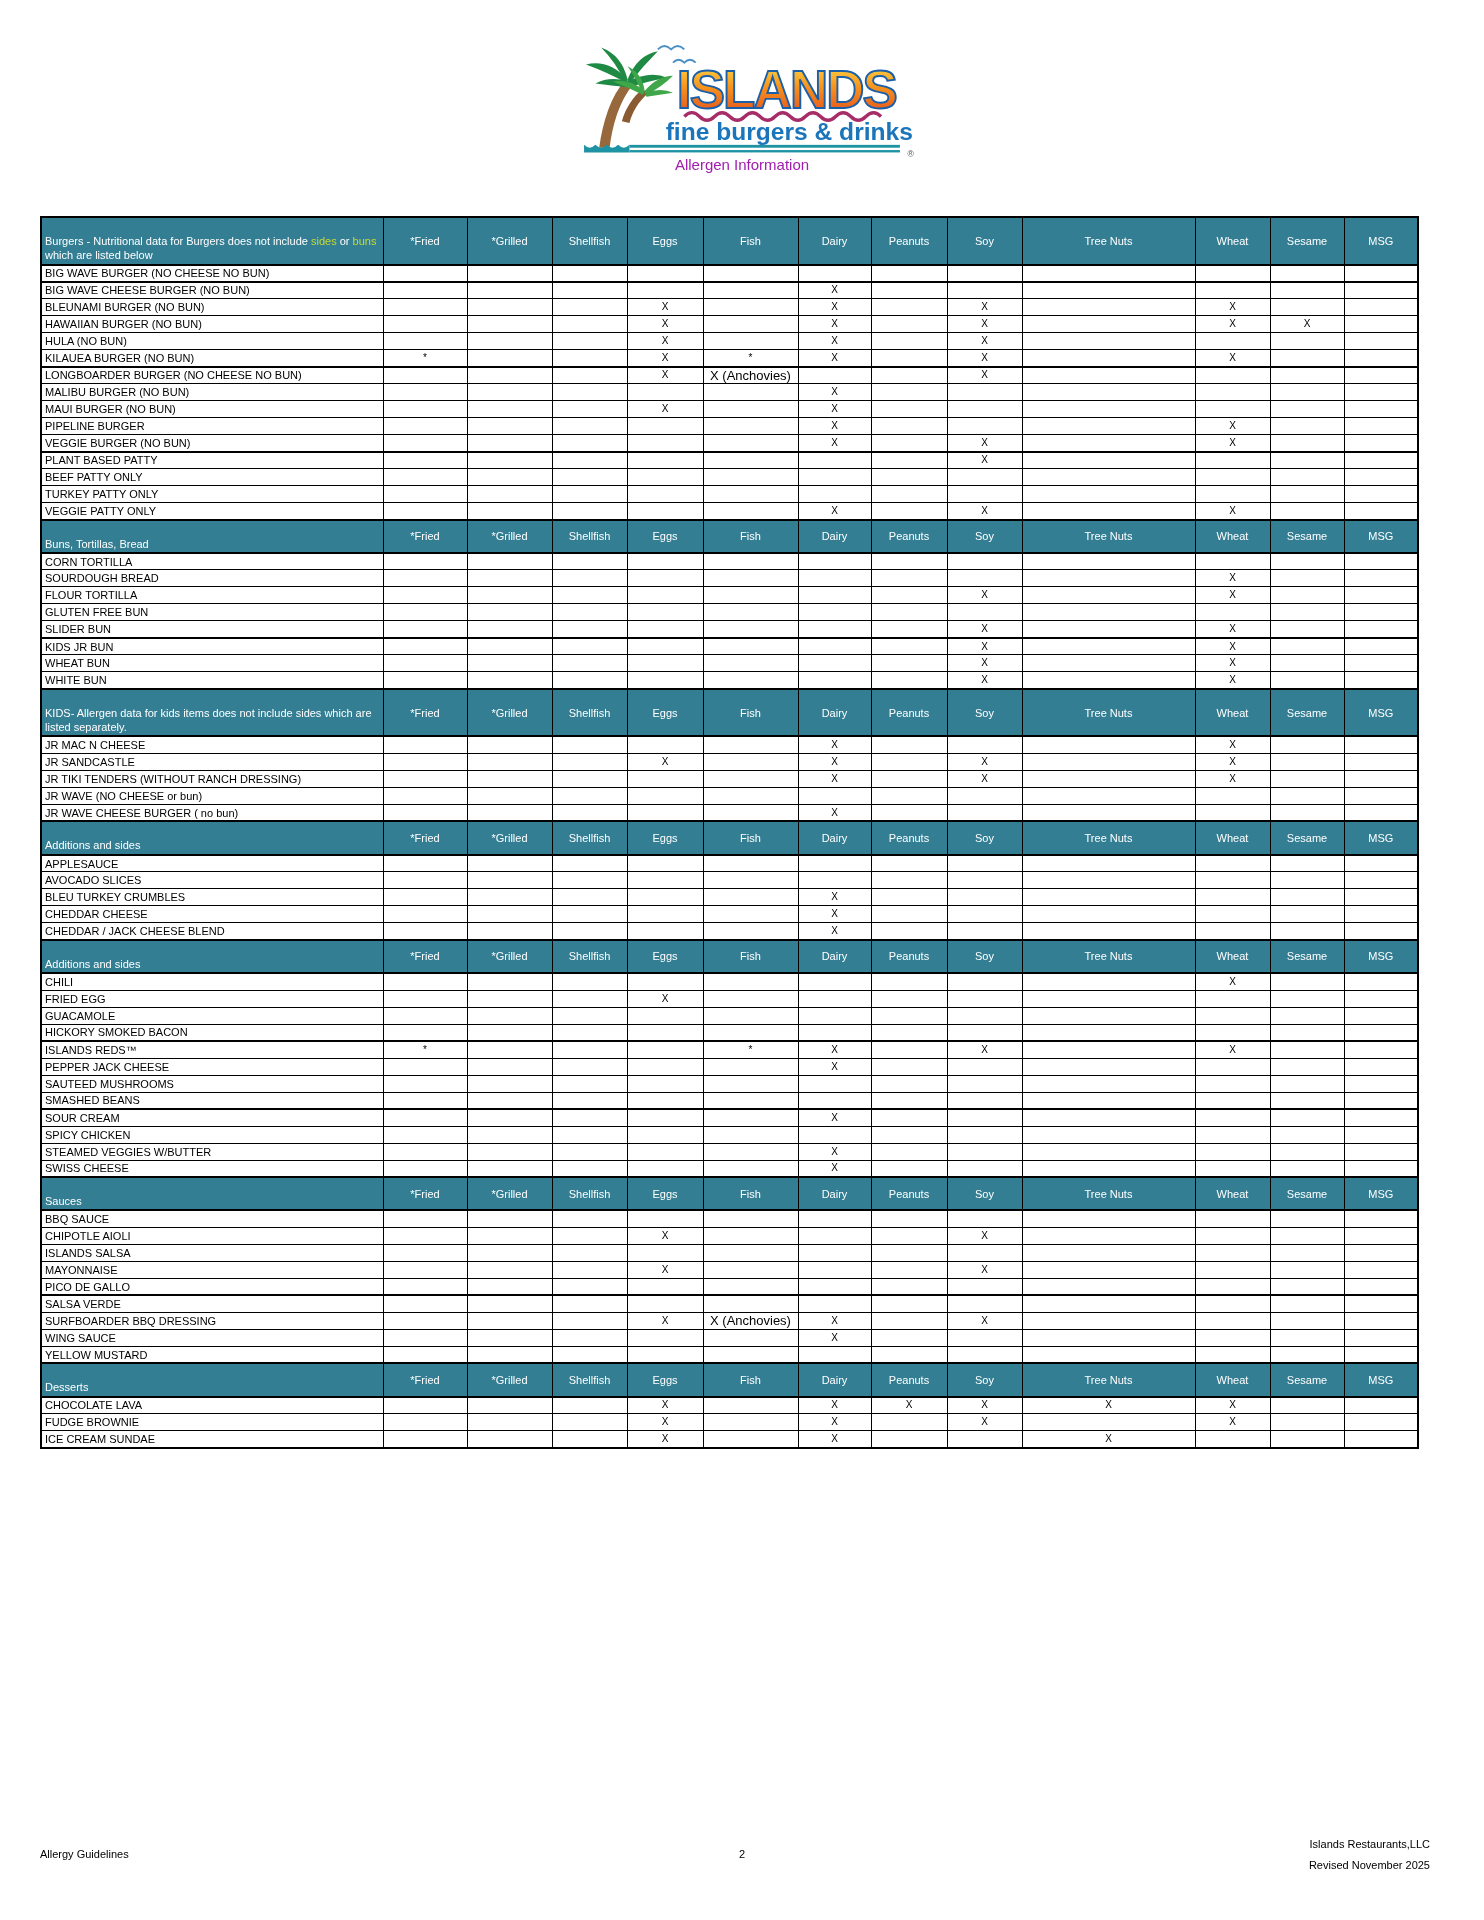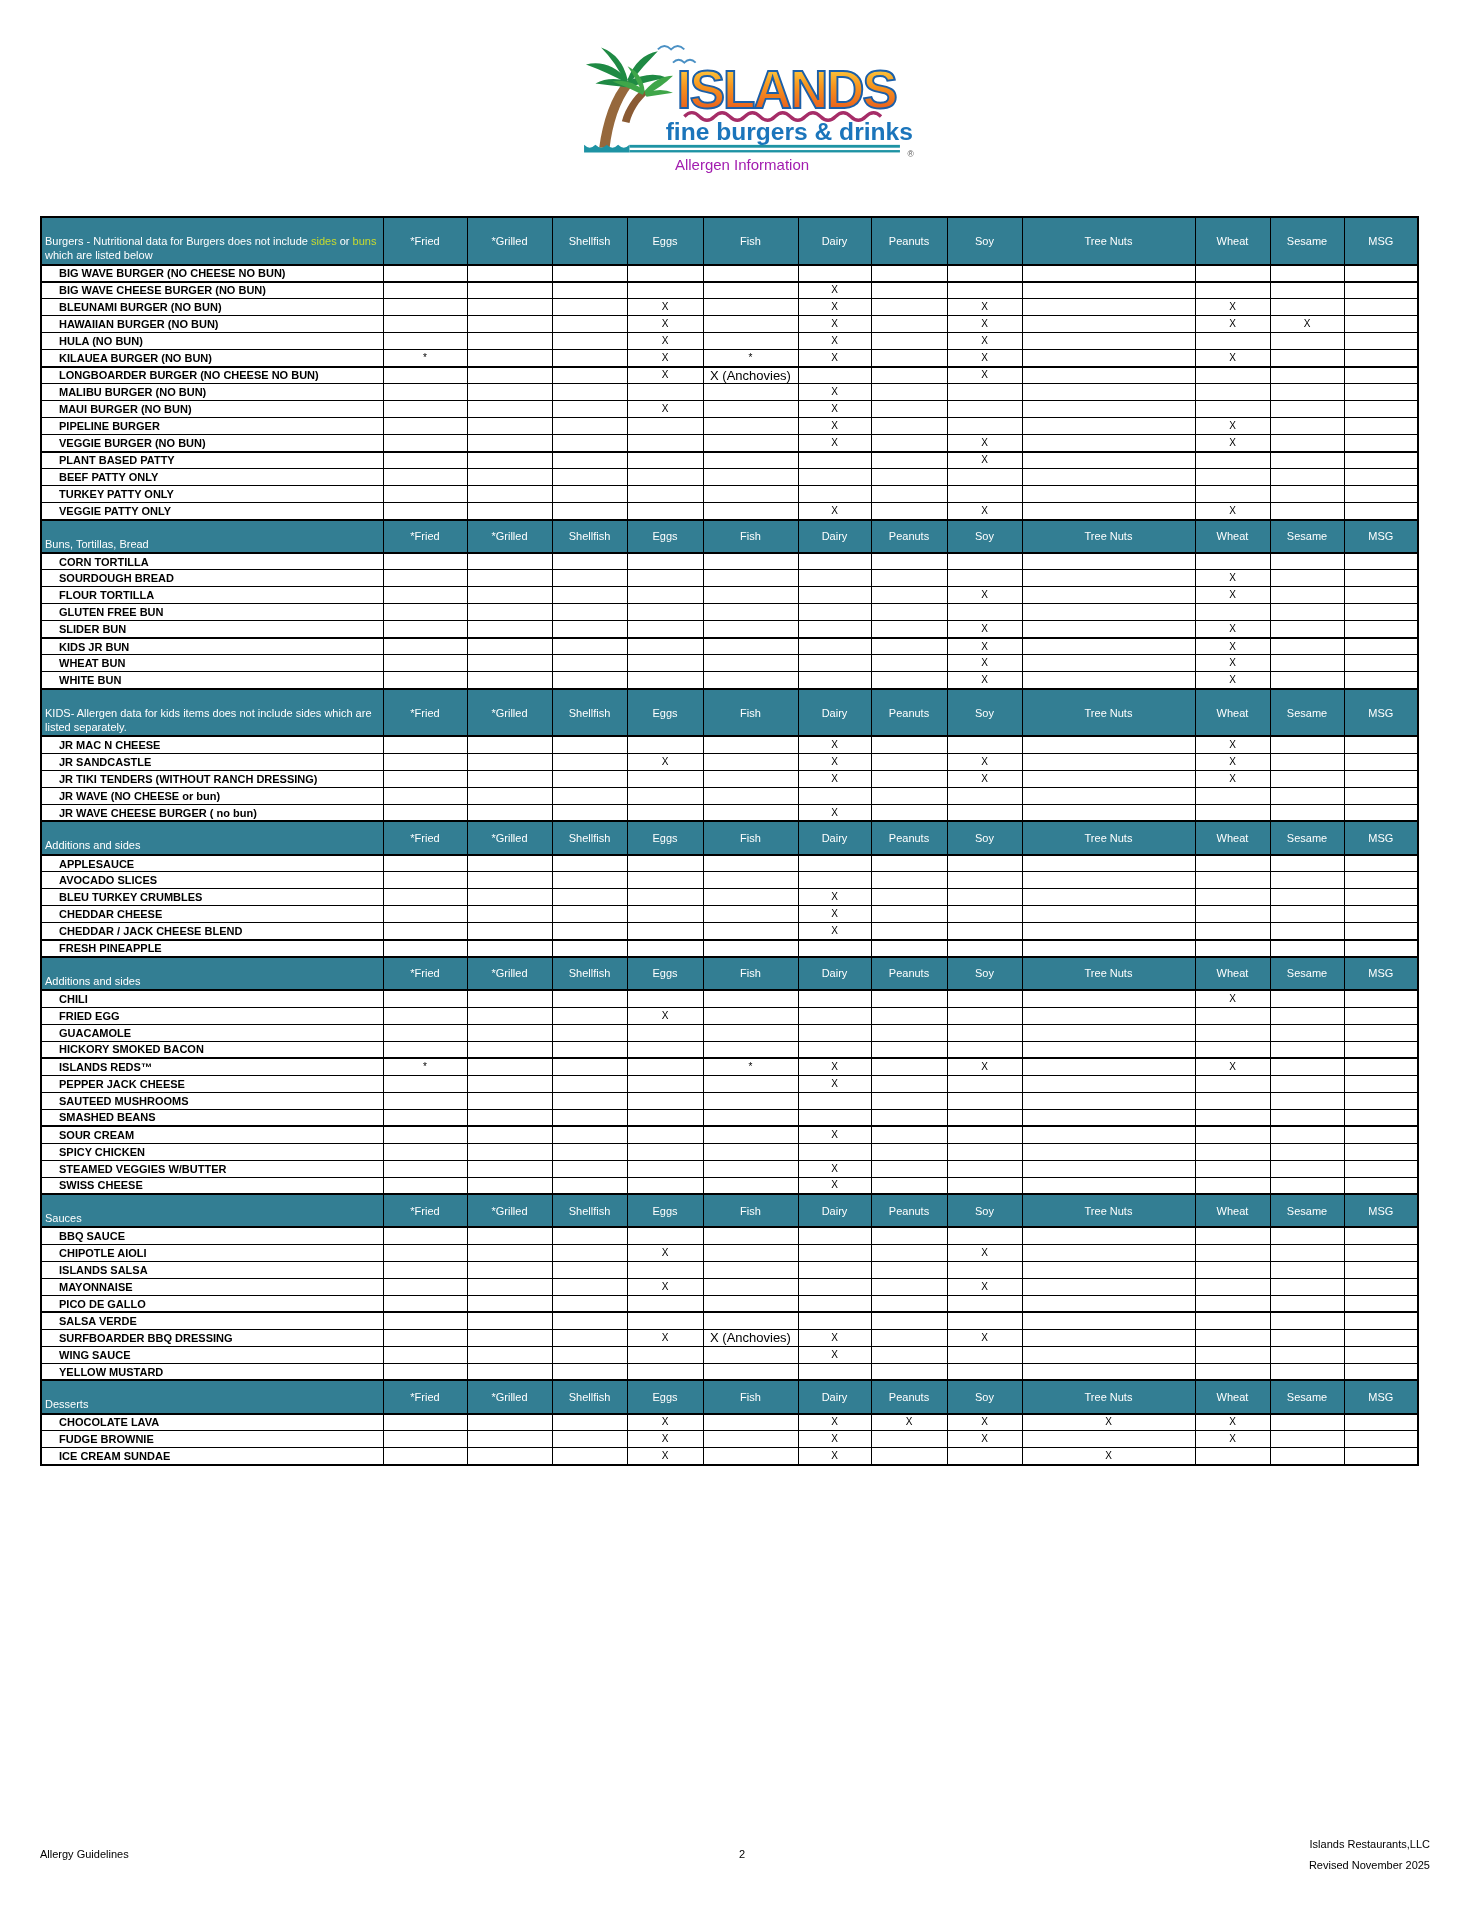--- a/index.html
+++ b/index.html
@@ -12,21 +12,21 @@
   .page-title{position:absolute;top:156px;left:0;width:1484px;text-align:center;
     font-size:15px;color:#a21caf;}
   
   table.allergen{
     position:absolute;left:40px;top:216px;width:1377px;
     border-collapse:collapse;table-layout:fixed;
     border:2px solid #000;
   }
   table.allergen td{border:1px solid #000;padding:0;overflow:hidden;}
   tr.data{height:17px;}
-  tr.data td.name{font-size:11px;padding:0 0 0 17px;white-space:nowrap;font-weight:bold;}
+  tr.data td.name{font-size:11px;padding:0 0 0 3px;white-space:nowrap;}
   tr.data td.mark{text-align:center;font-size:10px;line-height:1;}
   tr.data td.mark.long{font-size:13px;}
   tr.thick td{border-bottom:2.5px solid #000;}
   tr.sec{height:17px;}
   tr.sec.tall{height:40px;}
   tr.sec td{
     background:#337E93;color:#fff;
     border-top:2px solid #000;border-bottom:2px solid #000;
   }
   tr.sec td.name{font-size:11px;line-height:1.3;padding:16px 2px 1px 3px;}
@@ -655,35 +655,20 @@
         <td class="mark"></td>
         <td class="mark"></td>
         <td class="mark">X</td>
         <td class="mark"></td>
         <td class="mark"></td>
         <td class="mark"></td>
         <td class="mark"></td>
         <td class="mark"></td>
         <td class="mark"></td>
       </tr>
-      <tr class="data">
-        <td class="name">FRESH PINEAPPLE</td>
-        <td class="mark"></td>
-        <td class="mark"></td>
-        <td class="mark"></td>
-        <td class="mark"></td>
-        <td class="mark"></td>
-        <td class="mark"></td>
-        <td class="mark"></td>
-        <td class="mark"></td>
-        <td class="mark"></td>
-        <td class="mark"></td>
-        <td class="mark"></td>
-        <td class="mark"></td>
-      </tr>
       <tr class="sec">
         <td class="name"><span>Additions and sides</span></td>
         <td class="col">*Fried</td>
         <td class="col">*Grilled</td>
         <td class="col">Shellfish</td>
         <td class="col">Eggs</td>
         <td class="col">Fish</td>
         <td class="col">Dairy</td>
         <td class="col">Peanuts</td>
         <td class="col">Soy</td>

